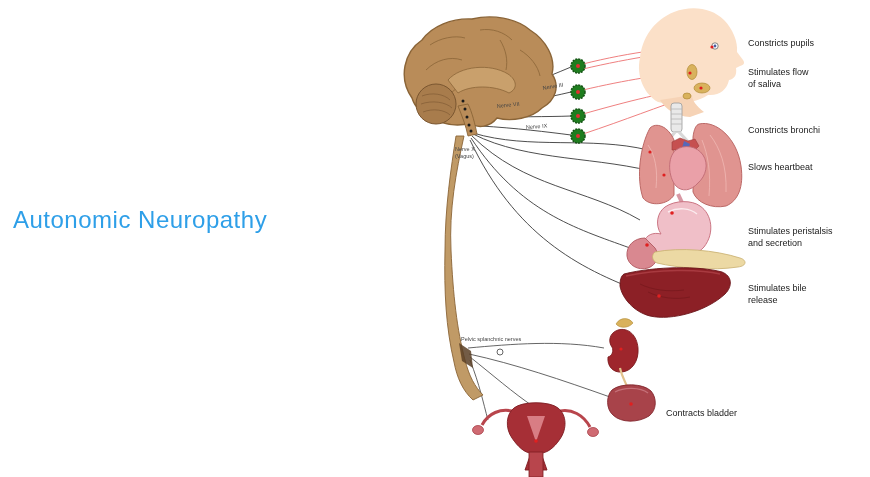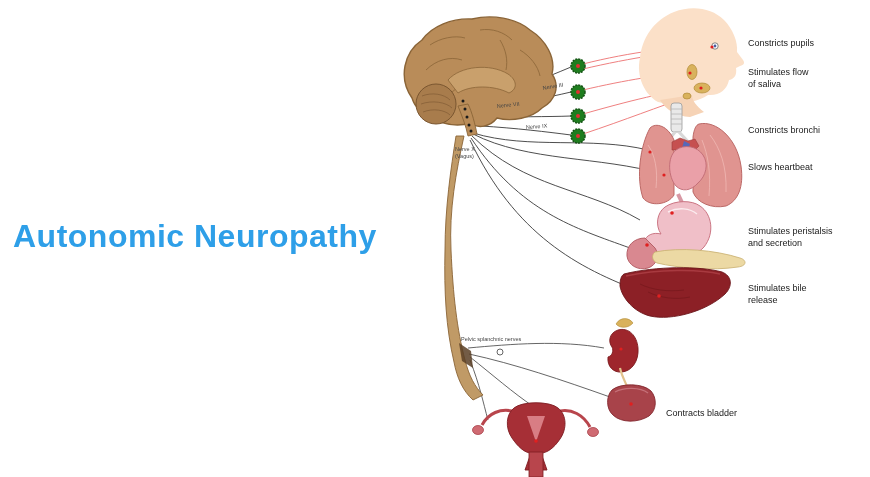--- a/index.html
+++ b/index.html
@@ -2,23 +2,23 @@
 <html><head>
 <meta charset="utf-8">
 <style>
   html,body{margin:0;padding:0;background:#fff;}
   #canvas{
     position:relative;width:870px;height:477px;background:#ffffff;
     overflow:hidden;font-family:"Liberation Sans",sans-serif;
   }
   #illustration{position:absolute;left:0;top:0;}
   #main-title{
-    position:absolute;left:13px;top:218px;width:440px;
+    position:absolute;left:13px;top:206px;width:440px;
     font-family:"Liberation Sans",sans-serif;
-    font-size:32px;font-weight:bold;letter-spacing:0.5px;
+    font-size:24px;font-weight:normal;letter-spacing:0.5px;
     color:#2E9FE8;white-space:nowrap;
   }
   .fn-label{font-size:9px;fill:#1a1a1a;font-family:"Liberation Sans",sans-serif;}
   .nv-label{font-size:5.5px;fill:#444;font-family:"Liberation Sans",sans-serif;}
 </style>
 </head>
 <body>
 
 <div id="canvas">
 

